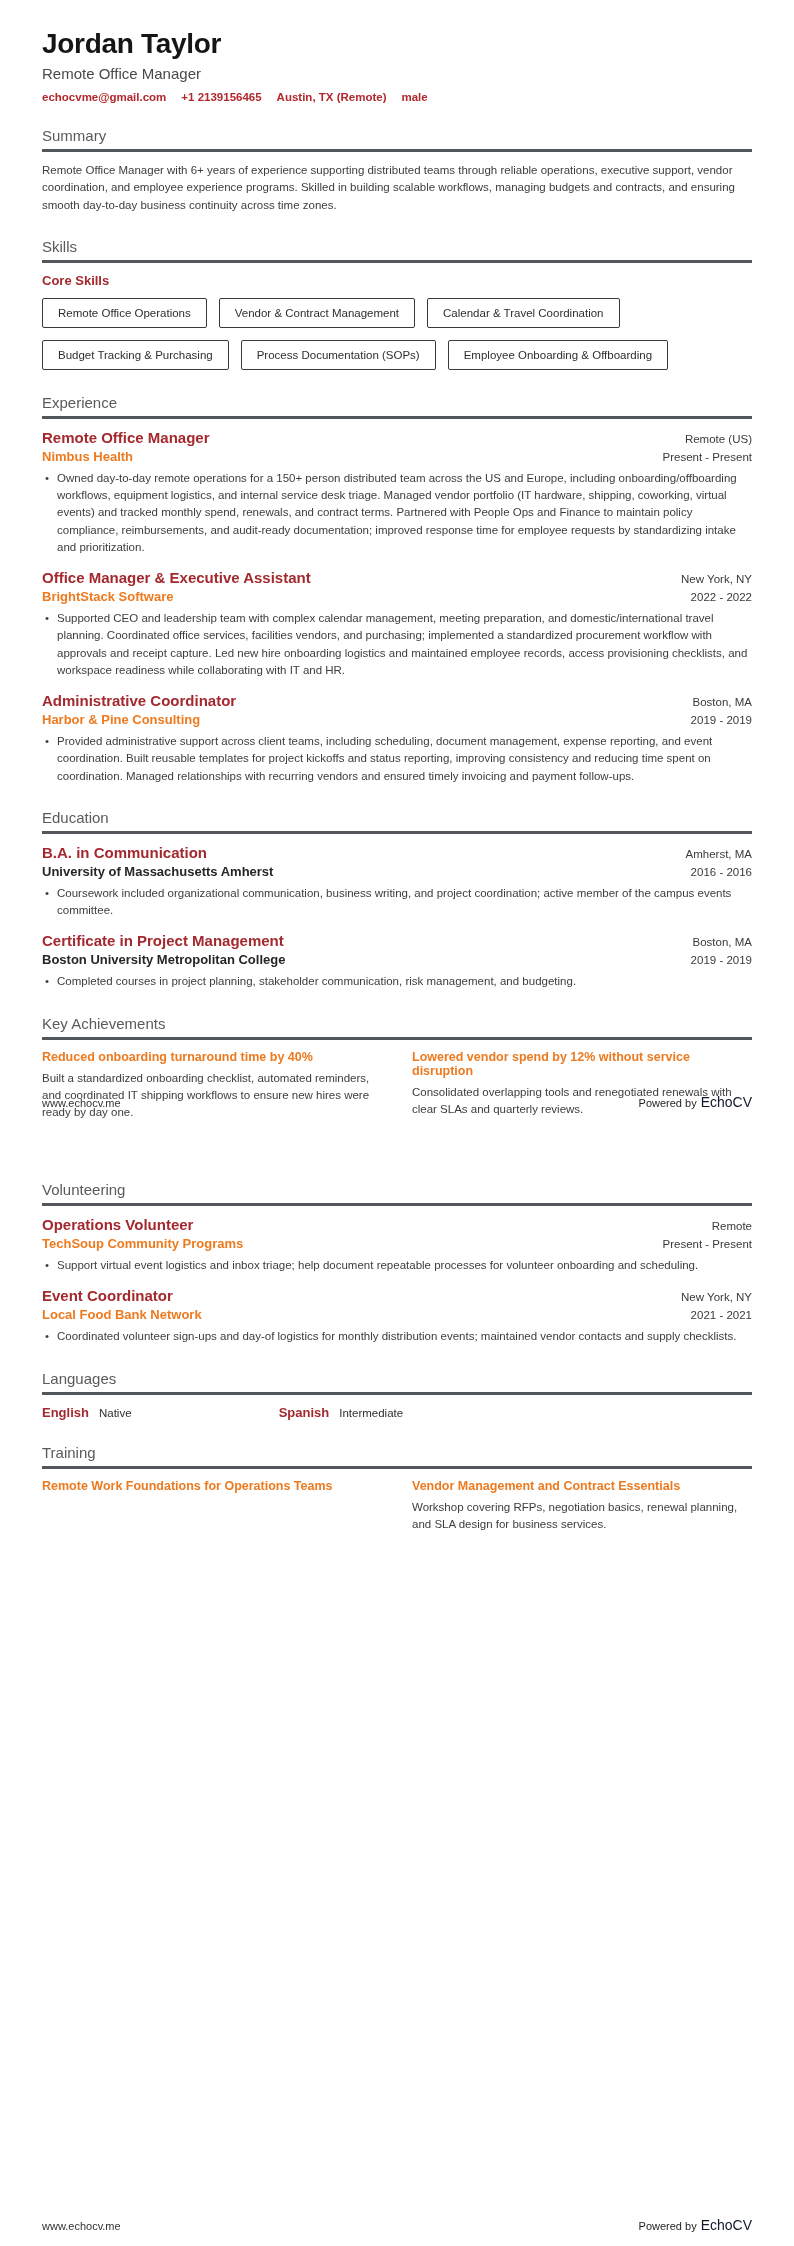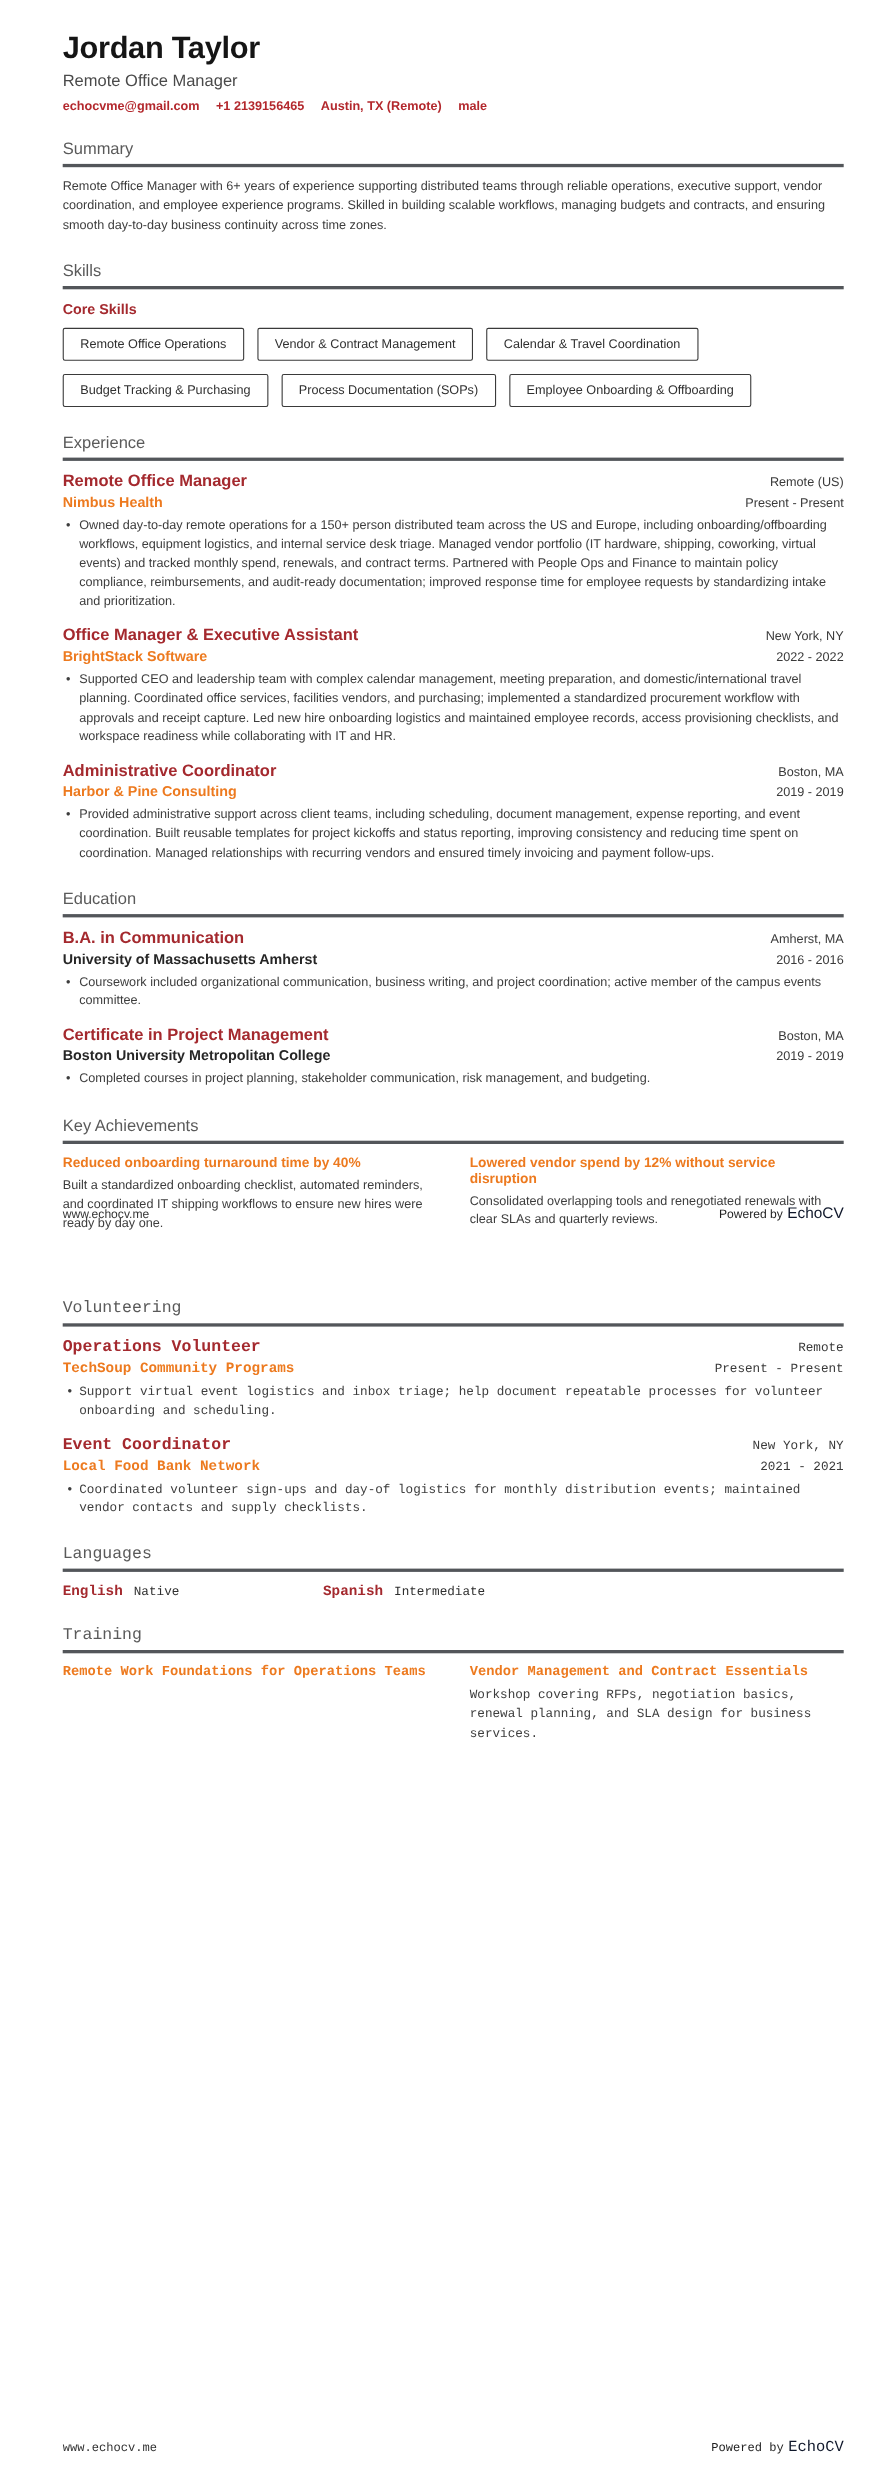--- a/index.html
+++ b/index.html
@@ -3,21 +3,21 @@
 <meta charset="utf-8">
 <style>
   * { margin: 0; padding: 0; box-sizing: border-box; }
   html, body { background: #ffffff; }
   body {
     width: 794px;
     font-family: "Liberation Sans", "DejaVu Sans", sans-serif;
     color: #3d3d3d;
     -webkit-font-smoothing: antialiased;
   }
-  .doc { width: 692px; margin-left: 15px; }
+  .doc { width: 692px; }
   .page {
     position: relative;
     width: 794px;
     height: 1123px;
     padding: 28px 42px 0 42px;
     overflow: hidden;
     background: #ffffff;
   }
 
   
@@ -284,21 +284,21 @@
     </div>
 
     <div class="page-footer">
       <span class="footer-site">www.echocv.me</span>
       <span class="footer-powered">
         <span>Powered by</span><span class="footer-brand">EchoCV</span>
       </span>
     </div>
   </section>
 
-  <section class="page" style="padding-top:58px;font-family:Liberation Mono, monospace;">
+  <section class="page" style="padding-top:58px;">
 
     <div class="section" style="margin-top:0;">
       <div class="section-h">Volunteering</div>
 
       <div class="entry">
         <div class="entry-row">
           <span class="entry-title">Operations Volunteer</span>
           <span class="meta">Remote</span>
         </div>
         <div class="entry-row">

